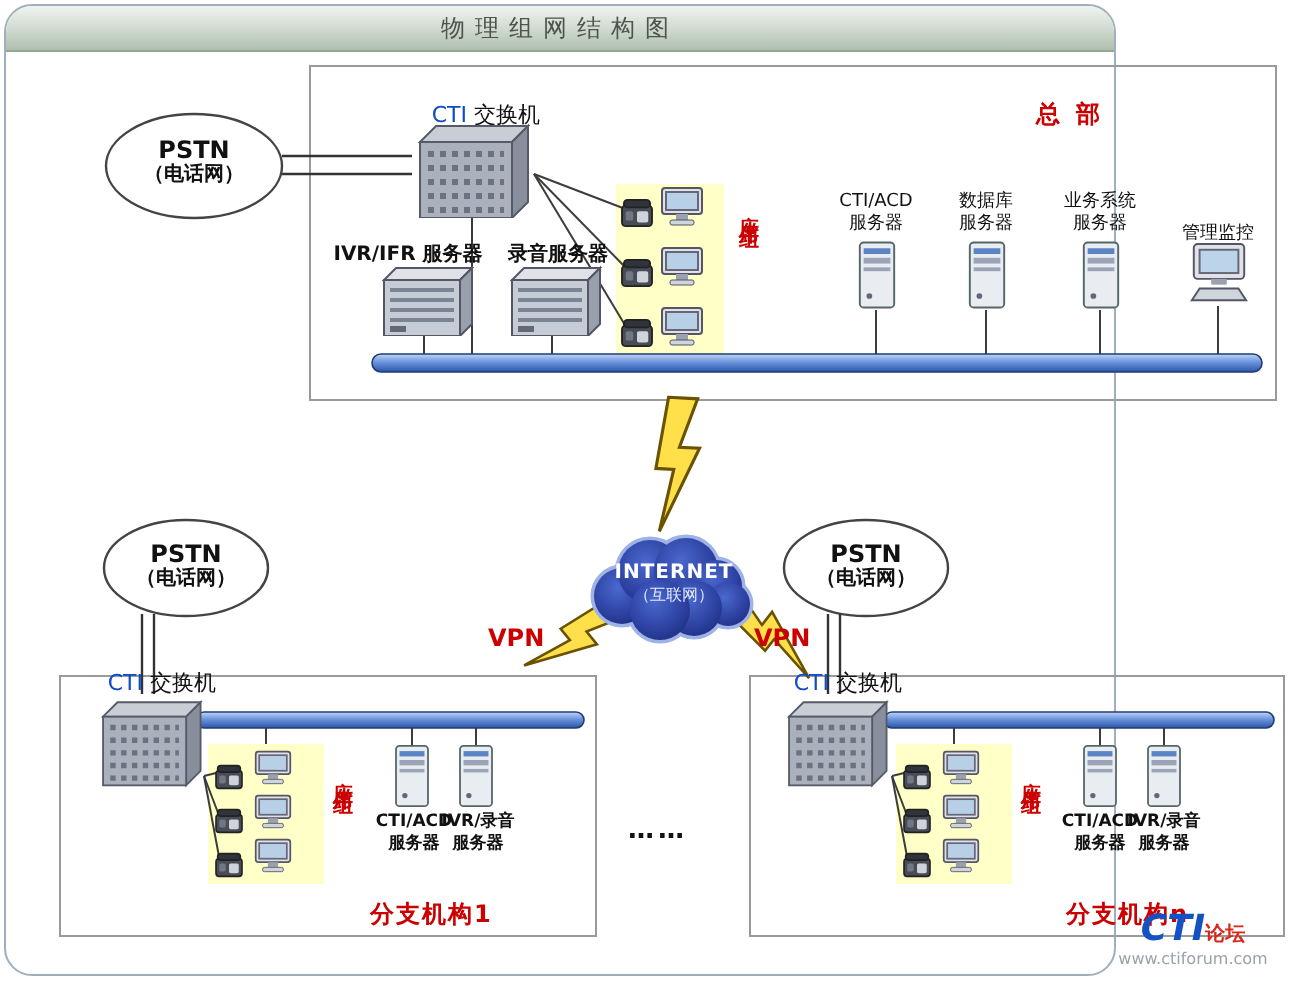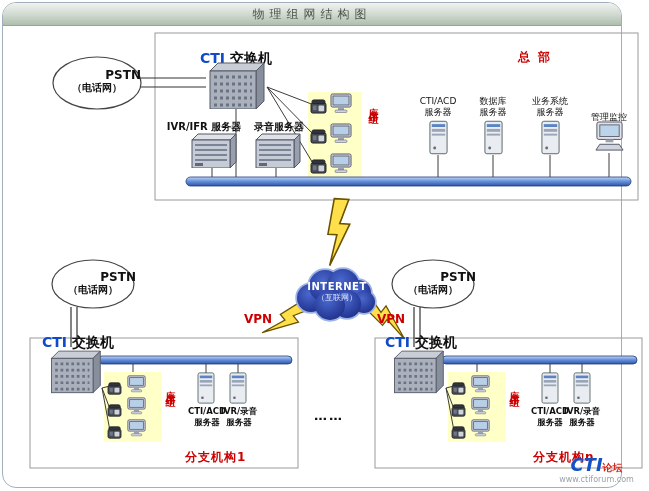--- a/index.html
+++ b/index.html
@@ -1,30 +1,30 @@
 <!DOCTYPE html>
 <html><head>
 <meta charset="utf-8">
 <style>
   *{margin:0;padding:0;box-sizing:border-box}
   html,body{width:649px;height:491px}
   body{position:relative;background:#fff;font-family:"DejaVu Sans","Liberation Sans",sans-serif;color:#111;overflow:hidden}
-  .frame{position:absolute;left:2px;top:2px;width:620px;height:486px;border:1px solid #9fb0bc;border-radius:14px;background:#fff;z-index:0}
+  .frame{position:absolute;left:2px;top:2px;width:556px;height:486px;border:1px solid #9fb0bc;border-radius:14px;background:#fff;z-index:0}
   .titlebar{position:absolute;left:0;top:0;width:100%;height:23px;border-radius:13px 13px 0 0;
     background:linear-gradient(180deg,#f0f3ef 0%,#d2dbd2 50%,#aebfae 100%);border-bottom:1px solid #93a795;
     display:flex;align-items:center;justify-content:center}
   .title-text{font-size:12px;color:#4c5549;letter-spacing:5px}
   .layer{position:absolute;left:0;top:0;width:649px;height:491px}
   .underlay{z-index:1}
   .overlay{z-index:2}
   .abs{position:absolute}
-  .pstn-name{font-weight:bold;font-size:12px;text-align:right;line-height:1.2}
+  .pstn-name{font-weight:bold;font-size:12px;text-align:center;line-height:1.2}
   .pstn-sub{font-weight:bold;font-size:10px;text-align:center;line-height:1.2}
   .region-label{color:#cc0000;font-weight:bold;font-size:12px;letter-spacing:1px;white-space:nowrap}
-  .switch-label{font-size:14px;font-weight:bold;text-align:left;white-space:nowrap}
+  .switch-label{font-size:11px;font-weight:normal;text-align:right;white-space:nowrap}
   .brand-blue{color:#0f4ac8}
   .srv-label{font-size:9px;text-align:center;line-height:1.25}
   .srv-label-sm{font-size:8.5px;font-weight:bold;text-align:center;line-height:1.25}
   .srv-label-bold{font-size:10px;font-weight:bold;text-align:center;white-space:nowrap}
   .vlabel{writing-mode:vertical-rl;text-orientation:upright;color:#cc0000;font-weight:bold;font-size:10px;letter-spacing:3px;line-height:1}
   .vpn{color:#cc0000;font-weight:bold;font-size:12px;line-height:1.25}
   .cloud-name{font-size:10px;font-weight:bold;color:#fff;text-align:center;line-height:1.2;letter-spacing:0.5px}
   .cloud-sub{font-size:8px;color:#e2e8ff;text-align:center;line-height:1.2}
   .ellipsis{font-size:13px;font-weight:bold;letter-spacing:2px;text-align:center}
   .logo-line{line-height:1;white-space:nowrap;text-align:center}

